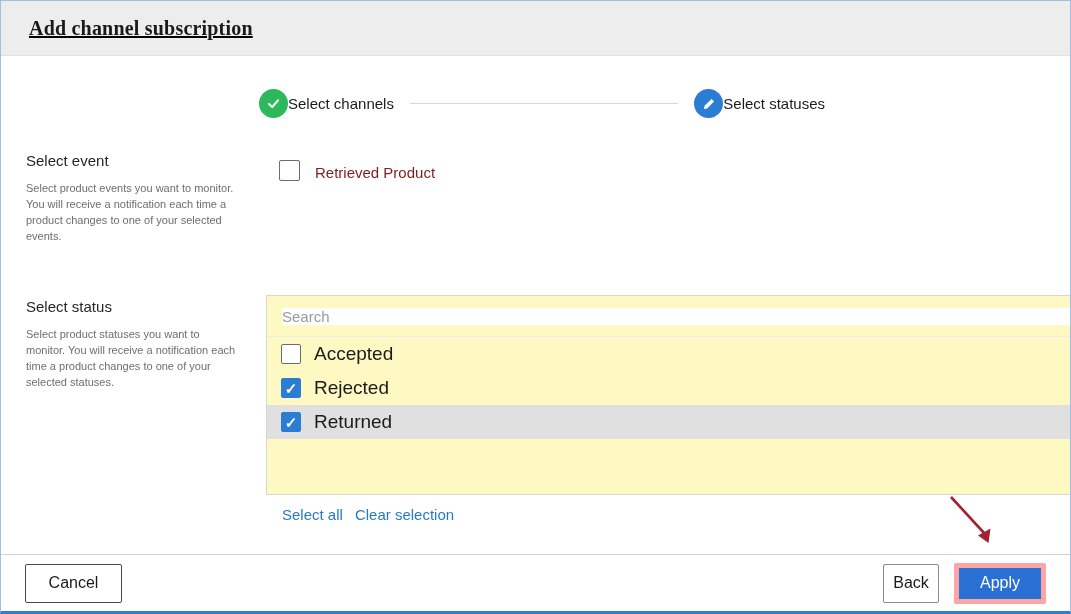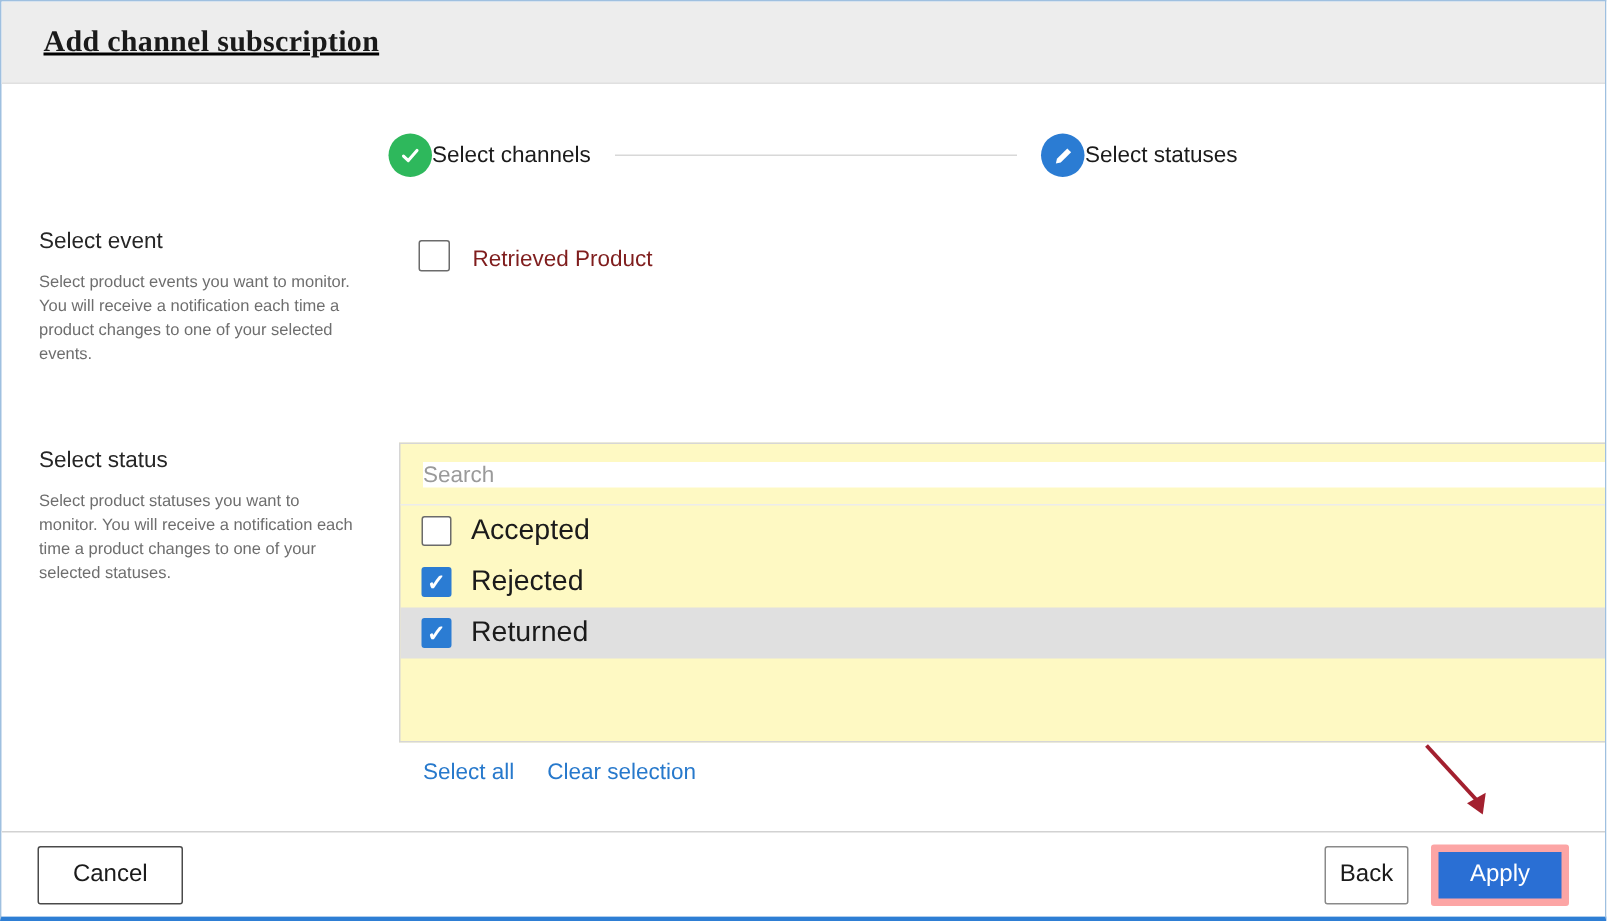--- a/index.html
+++ b/index.html
@@ -90,21 +90,21 @@
   .status-row {
     height:34px; display:flex; align-items:center;
     padding-left:14px; gap:13px;
     font-size:19px; color:#1b1b1b; cursor:pointer;
   }
   .status-row .cbx { width:20px; height:20px; }
   .status-row.highlighted { background:#e0e0e0; }
   
   .links-row {
     position:absolute; left:281px; top:505px;
-    display:flex; gap:22px;justify-content:space-between;
+    display:flex; gap:12px;justify-content:space-between;
   }
   .link { color:#2779cc; font-size:15px; text-decoration:none; cursor:pointer; }
   
   .annot-arrow { position:absolute; left:938px; top:491px; width:64px; height:60px; pointer-events:none; }
   
   .dlg-footer {
     position:absolute; left:0; right:0; bottom:0;
     height:57px; background:#fff;
     border-top:1px solid #d2d2d2;
     display:flex; align-items:center;

